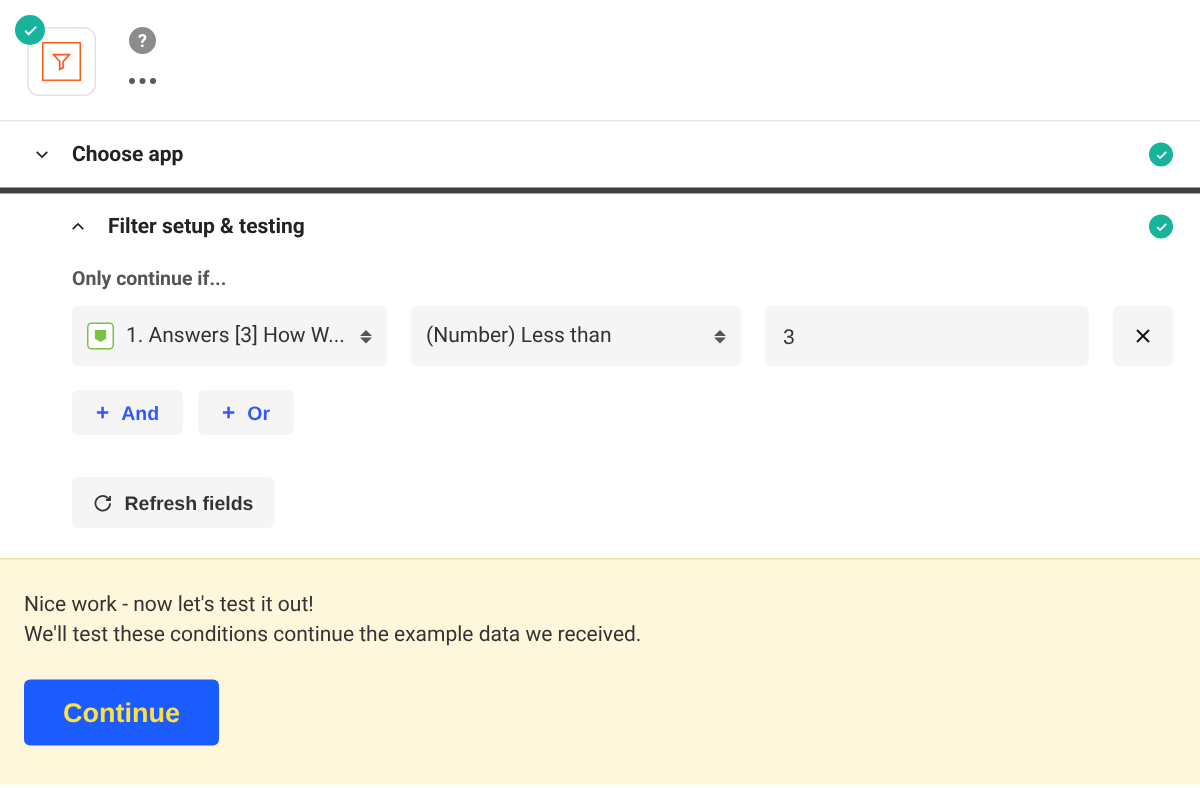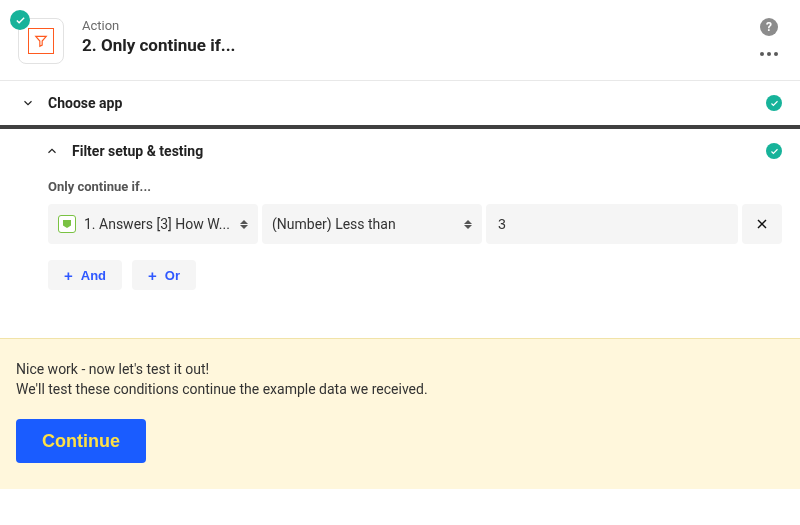--- a/index.html
+++ b/index.html
@@ -141,21 +141,21 @@
     padding: 6px 18px 20px 48px;
   }
   .filter-label {
     font-size: 13px;
     color: #555;
     margin-bottom: 10px;
     font-weight: bold;
   }
   .filter-row {
     display: flex;
-    gap: 4px;
+    gap: 16px;
     align-items: center;
     margin-bottom: 16px;
   }
   .select {
     background: #f5f5f5;
     border-radius: 4px;
     height: 40px;
     display: flex;
     align-items: center;
     padding: 0 10px;
@@ -303,24 +303,20 @@
           <polyline points="20 6 9 17 4 12"></polyline>
         </svg>
     </div>
     <div class="header-icon">
       <div class="filter-glyph">
         <svg width="14" height="14" viewBox="0 0 24 24" fill="none" stroke-width="2">
             <polygon points="3 4 21 4 14 12 14 19 10 21 10 12 3 4" fill="none"></polygon>
           </svg>
       </div>
     </div>
-  </div>
-  <div class="header-text">
-    <div class="header-eyebrow">Action</div>
-    <div class="header-title">2. Only continue if...</div>
   </div>
   <div class="header-actions">
     <div class="help-icon">?</div>
     <div class="more-icon">
         <span></span>
         <span></span>
         <span></span>
       </div>
   </div>
 </div>
@@ -385,19 +381,26 @@
     <button class="logic-btn">
       <span class="plus">+</span>
       <span>And</span>
     </button>
     <button class="logic-btn">
       <span class="plus">+</span>
       <span>Or</span>
     </button>
   </div>
 
+  <button class="refresh-btn">
+    <svg width="13" height="13" viewBox="0 0 24 24" fill="none" stroke="#333" stroke-width="2.2">
+        <path d="M21 12a9 9 0 1 1-3-6.7L21 8"></path>
+        <polyline points="21 3 21 8 16 8"></polyline>
+      </svg>
+    <span>Refresh fields</span>
+  </button>
 </div>
 
 <div class="test-footer">
   <div class="test-line1">Nice work - now let's test it out!</div>
   <div class="test-line2">We'll test these conditions continue the example data we received.</div>
   <button class="continue-btn">Continue</button>
 </div>
 
 </body></html>

